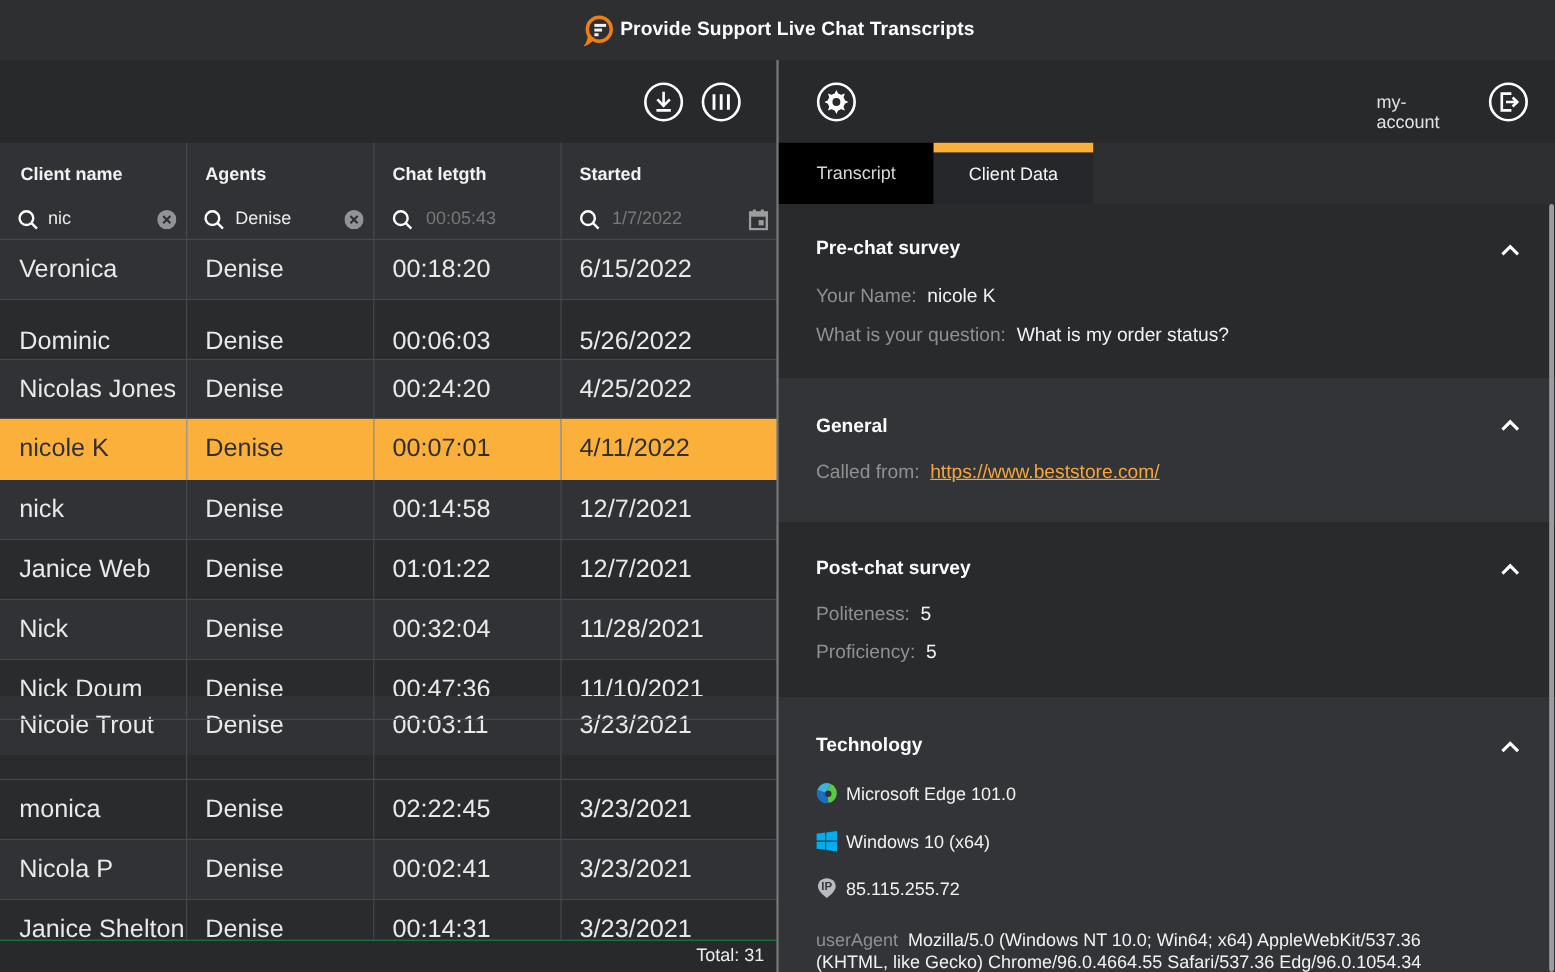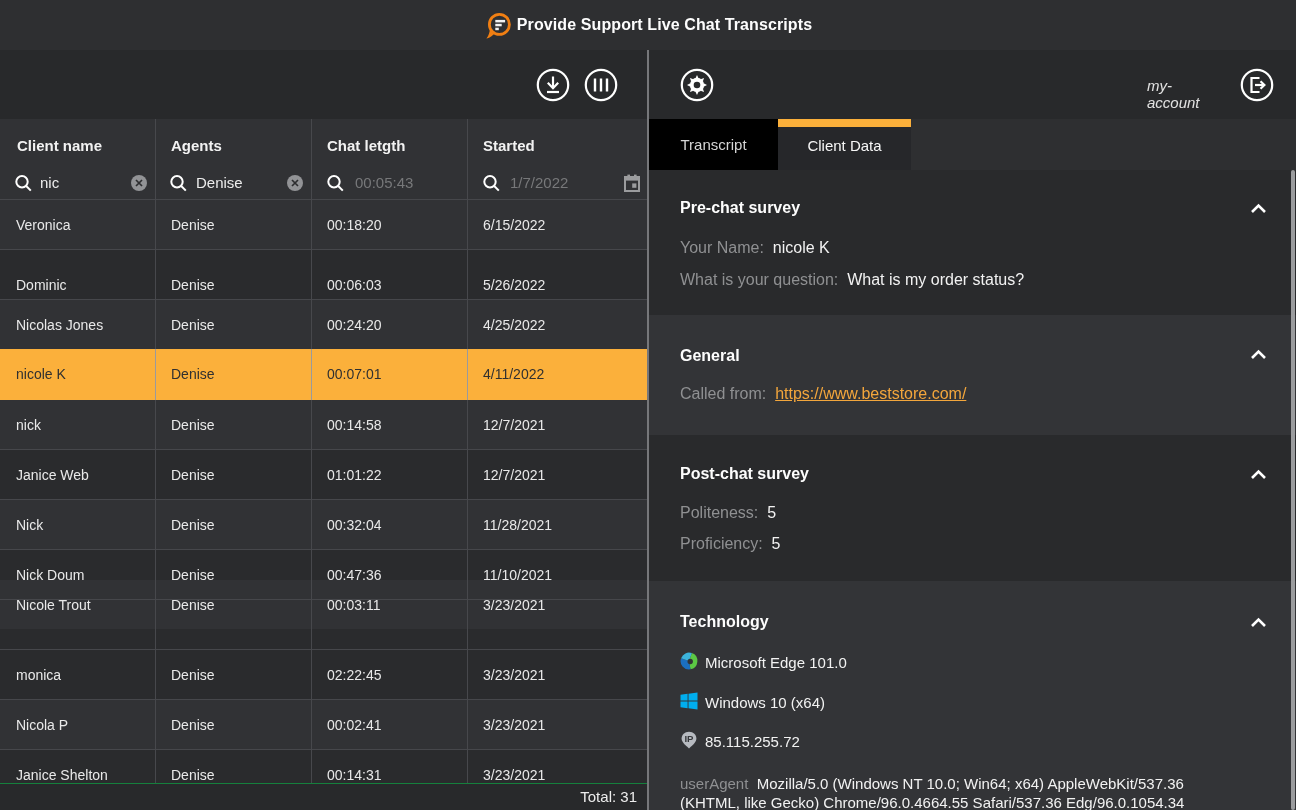--- a/index.html
+++ b/index.html
@@ -21,35 +21,35 @@
   .fico { position:absolute; top:175px; }
   .ftext { position:absolute; top:174px; font-size:15px; height:18px; line-height:18px; color:#ececec; }
   .fph  { color:#77787a; }
   .fclear { position:absolute; top:175px; width:16px; height:16px; }
 
   
   .row { position:absolute; left:0; width:648px; height:50px; }
   .row.light { background:#313235; }
   .row.dark  { background:#2a2b2d; }
   .row.sel   { background:#fbb03b; }
-  .row .c { position:absolute; top:0; height:50px; line-height:50px; font-size:14px; color:#e9e9e9; }
+  .row .c { position:absolute; top:0; height:50px; line-height:50px; font-size:21px; color:#e9e9e9; }
   .row.sel .c { color:#303030; }
   .rowsep { position:absolute; left:0; width:648px; height:1px; background:#46474b; }
   .c0 { left:16px; } .c1 { left:171px; } .c2 { left:327px; } .c3 { left:483px; }
 
   #footerL { left:0; top:783px; width:648px; height:27px; background:#28292b;
     border-top:1px solid #15803d; color:#ededed; font-size:15px; line-height:26px;
     text-align:right; padding-right:11px; }
 
   
   #divider { left:647px; top:50px; width:2px; height:760px; background:#76777a; }
 
   
   #toolbarR { left:649px; top:50px; width:647px; height:69px; background:#28292b; }
-  #acct { left:1147px; top:77px; color:#e2e2e2; font-size:15px;font-style:italic; }
+  #acct { left:1147px; top:77px; color:#e2e2e2; font-size:15px; }
   #tabstrip { left:649px; top:119px; width:647px; height:51px; background:#2e2f31; }
   #tab1 { left:649px; top:119px; width:129px; height:51px; background:#000000;
     color:#d6d6d6; font-size:15px; text-align:center; line-height:51px; }
   #tab2 { left:778px; top:119px; width:133px; height:51px; background:#26272a;
     border-top:8px solid #fbb03b; color:#f7f7f7; font-size:15px; text-align:center; line-height:38px; }
 
   .section { position:absolute; left:649px; width:647px; }
   .sec-dark  { background:#292a2c; }
   .sec-light { background:#333437; }
   .sechead { position:absolute; left:31px; color:#fdfdfd; font-size:16px; font-weight:bold; }

